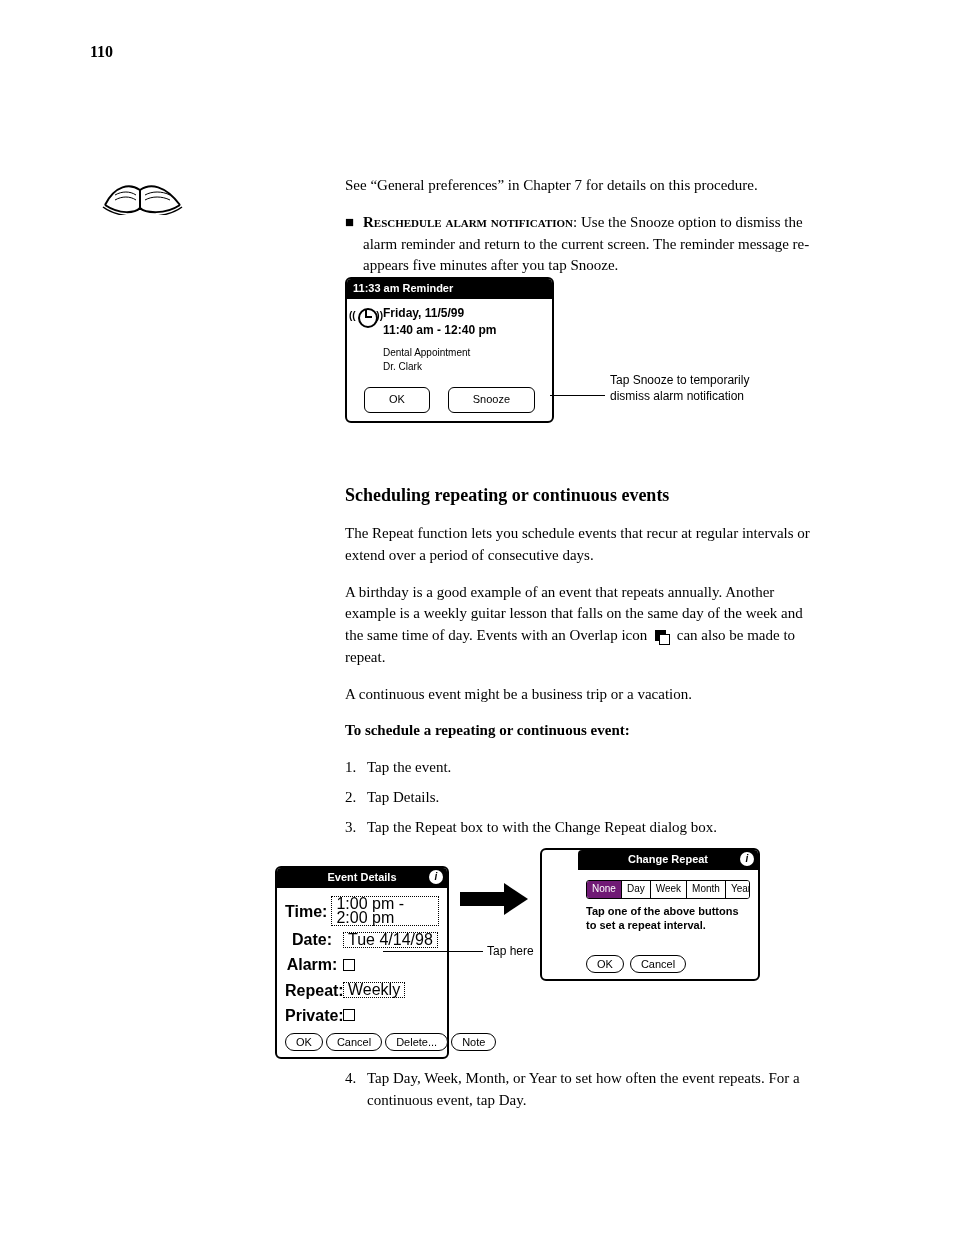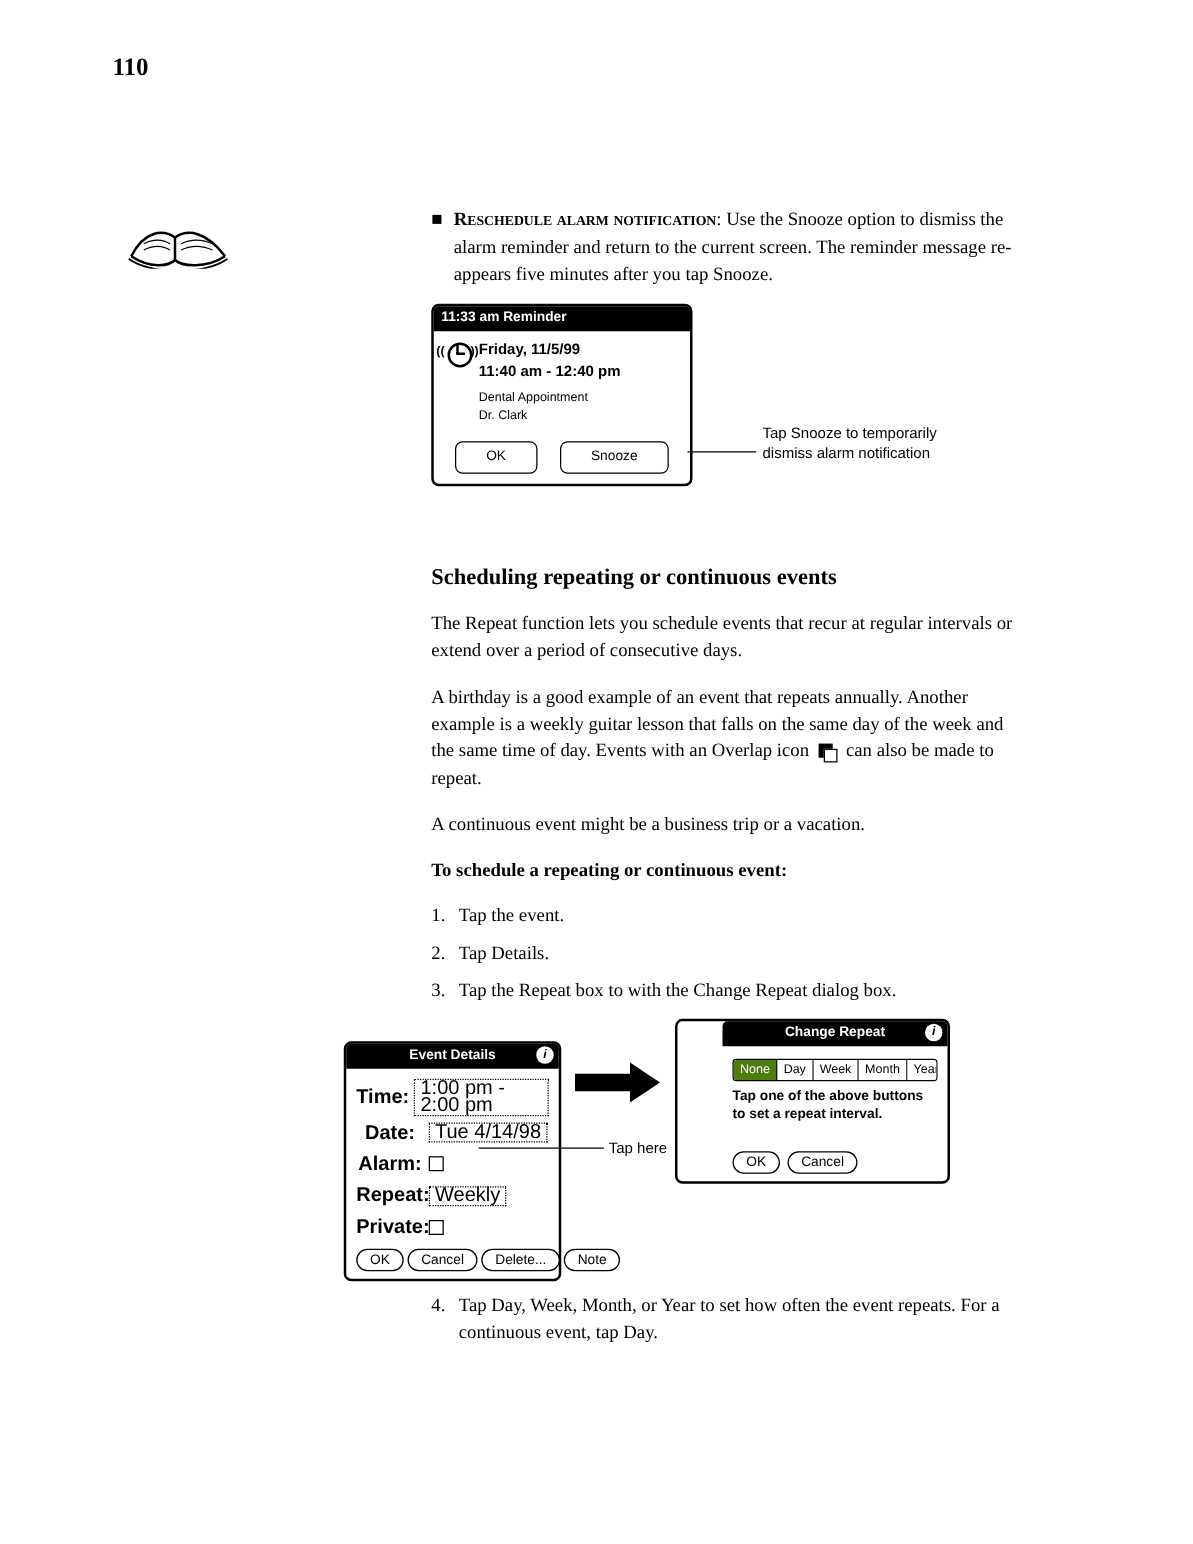--- a/index.html
+++ b/index.html
@@ -1,17 +1,17 @@
 <!DOCTYPE html>
 <html><head>
 <meta charset="utf-8">
 <style>
   html,body{margin:0;padding:0;background:#fff;color:#000;font-family:Georgia,"Times New Roman",serif;font-size:15px;line-height:1.45;}
   .page{width:954px;min-height:1235px;box-sizing:border-box;padding:50px 90px 50px 90px;position:relative;}
-  .page-number{position:absolute;top:40px;left:90px;font-size:20px;font-weight:bold;}
+  .page-number{position:absolute;top:40px;left:90px;font-size:16px;font-weight:bold;}
   
   .book-icon{position:absolute;left:100px;top:165px;width:85px;height:50px;}
   
   .col{margin-left:255px;margin-right:40px;}
   .section-title{font-weight:bold;font-size:18px;margin-top:30px;margin-bottom:8px;}
   .bullet-row{display:flex;margin-top:6px;}
   .bullet-row .bul{width:18px;flex:none;}
   .smallcaps-label{font-variant:small-caps;font-weight:bold;display:inline;}
   .figure-area{position:relative;height:160px;}
   
@@ -22,21 +22,21 @@
   .palm-body{padding:6px 8px;}
   .palm-btn{display:inline-block;border:1px solid #000;border-radius:10px;padding:1px 10px;font-size:11px;background:#fff;line-height:14px;}
   .palm-rect-btn{display:inline-block;border:1px solid #000;border-radius:6px;padding:4px 24px;font-size:11px;background:#fff;}
   .dotted-box{display:inline-block;border:1px dotted #000;padding:0 4px;font-size:16px;line-height:14px;}
   .palm-checkbox{display:inline-block;width:10px;height:10px;border:1px solid #000;vertical-align:middle;}
   .palm-row{display:flex;align-items:center;margin:2px 0;}
   .palm-row .lbl{width:54px;text-align:center;font-weight:bold;font-size:16px;margin-right:4px;}
   .tab-row{display:flex;border:1px solid #000;border-radius:3px;overflow:hidden;margin:4px 0 6px 0;}
   .tab-row .tab{flex:none;padding:1px 5px;font-size:10px;border-right:1px solid #000;background:#fff;}
   .tab-row .tab:last-child{border-right:none;}
-  .tab-row .tab.sel{background:#4d7c0f;color:#fff;}
+  .tab-row .tab.sel{background:#701a75;color:#fff;}
   .annot{position:absolute;font-family:Helvetica,Arial,sans-serif;font-size:12px;line-height:1.3;}
   .annot-line{position:absolute;background:#000;height:1px;}
   
   .big-arrow{position:absolute;}
   .big-arrow .shaft{position:absolute;background:#000;height:14px;}
   .big-arrow .head{position:absolute;width:0;height:0;border-top:16px solid transparent;border-bottom:16px solid transparent;border-left:24px solid #000;}
   
   .clock-icon{display:inline-block;width:22px;height:22px;position:relative;}
   .clock-icon .face{position:absolute;left:3px;top:3px;width:16px;height:16px;border:2px solid #000;border-radius:50%;}
   .clock-icon .hand{position:absolute;background:#000;}
@@ -67,29 +67,30 @@
       <path d="M15 30 C 22 26, 30 26, 36 30" fill="none" stroke="#000" stroke-width="1"></path>
       <path d="M15 35 C 22 31, 30 31, 36 35" fill="none" stroke="#000" stroke-width="1"></path>
       <path d="M45 30 C 52 26, 62 26, 70 30" fill="none" stroke="#000" stroke-width="1"></path>
       <path d="M45 35 C 52 31, 62 31, 70 35" fill="none" stroke="#000" stroke-width="1"></path>
       <path d="M3 42 C 20 55, 65 55, 82 42" fill="none" stroke="#000" stroke-width="1.5"></path>
     </svg>
   </div>
 
   <div class="col">
     <div style="height:110px;"></div>
+    <p>See “General preferences” in Chapter 7 for details on this procedure.</p>
 
     <div class="bullet-row">
       <div class="bul">■</div>
       <div>
         <span class="smallcaps-label">Reschedule alarm notification</span><span>: Use the Snooze option to dismiss the alarm reminder and return to the current screen. The reminder message re-appears five minutes after you tap Snooze.</span>
       </div>
     </div>
 
-    <div class="figure-area" style="height:175px;margin-top:12px;text-decoration:underline;">
+    <div class="figure-area" style="height:175px;margin-top:0;text-decoration:underline;">
       <div class="palm-dialog" style="left:0;top:0;width:205px;">
         <div class="palm-titlebar">11:33 am   Reminder</div>
         <div class="palm-body">
           <div style="display:flex;">
             <div style="width:28px;flex:none;">
               <span class="clock-icon">
                 <span class="face"></span><span class="hand h1"></span><span class="hand h2"></span>
                 <span class="wave wl">((</span><span class="wave wr">))</span>
               </span>
             </div>

